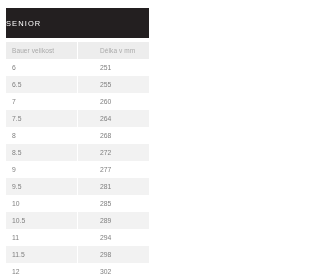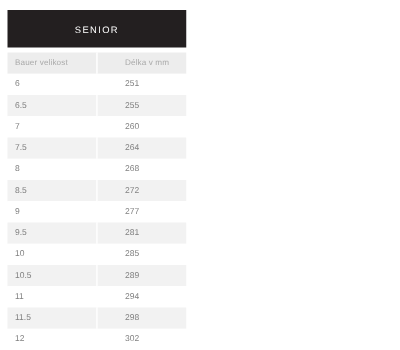--- a/index.html
+++ b/index.html
@@ -19,21 +19,20 @@
     height: 280px;
     box-sizing: border-box;
     padding: 8px 7px 0 6px;
     background: #ffffff;
   }
   .chart-title-bar {
     background: #231f20;
     height: 30px;
     display: flex;
     align-items: center;
-    justify-content: center;
   }
   .chart-title-bar .title-text {
     color: #ffffff;
     font-size: 7.5px;
     letter-spacing: 1.1px;
     font-weight: 400;
     text-transform: uppercase;
     white-space: nowrap;
   }
   table.size-table {

